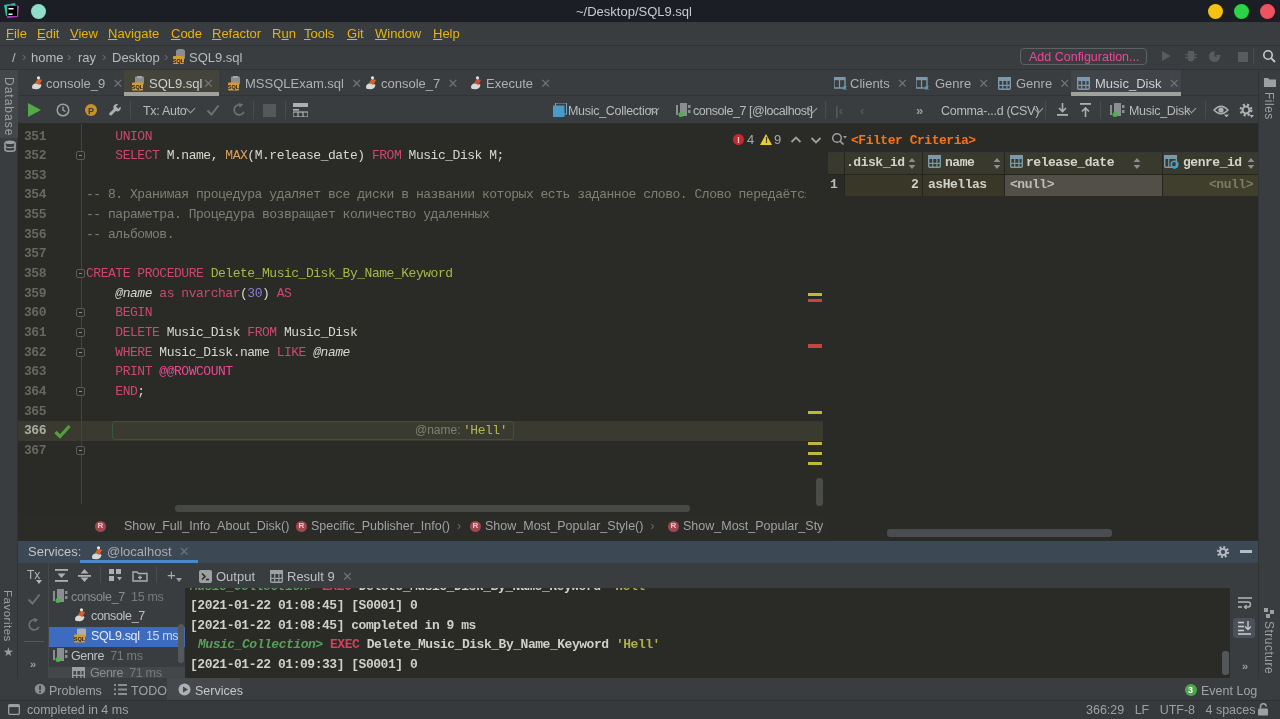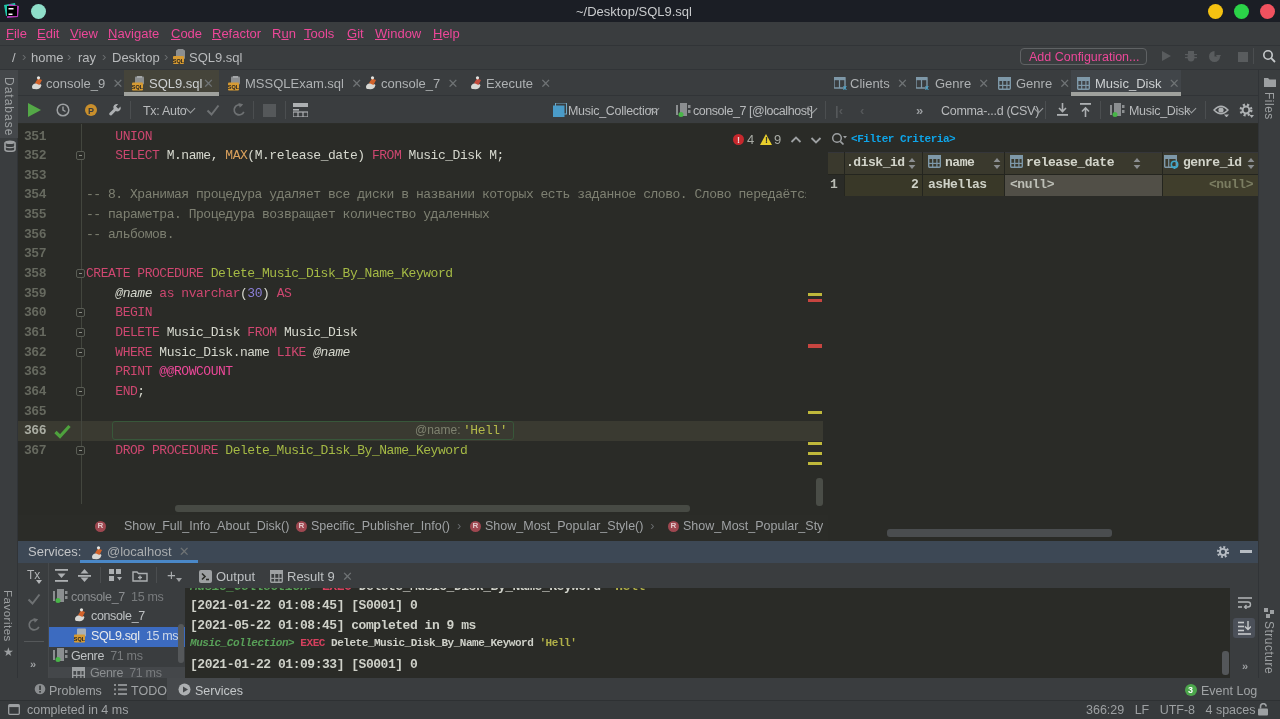--- a/index.html
+++ b/index.html
@@ -1,19 +1,19 @@
 <!DOCTYPE html>
 <html><head><meta charset="utf-8">
 <style>
 *{margin:0;padding:0;box-sizing:border-box}
 body{width:1280px;height:719px;overflow:hidden;background:#2A2B27;font-family:"Liberation Sans",sans-serif}
 #root{position:relative;width:1280px;height:719px;overflow:hidden}
 .abs{position:absolute}
 .mono{font-family:"Liberation Mono",monospace;font-weight:bold;letter-spacing:-0.47px;white-space:pre}
-.ui{color:#ec4899;font-size:13px}
+.ui{color:#eab308;font-size:13px}
 .k{color:#CE4770}.w{color:#D6D8CE}.g{color:#A5BA45}.c{color:#7E8072}.o{color:#D9A05C}.n{color:#8B7FD6}.s{color:#B3B94A}.it{font-style:italic}
 .cl{position:absolute;left:68px;height:20px;line-height:19.65px;font-family:"Liberation Mono",monospace;font-weight:normal;letter-spacing:-0.47px;white-space:pre;font-size:13px}
 .ln{position:absolute;left:0;width:28px;text-align:right;height:20px;line-height:19.65px;font-family:"Liberation Mono",monospace;font-weight:bold;letter-spacing:-0.47px;font-size:13px;color:#66695F}
 .fold{position:absolute;left:76px;width:9px;height:9px;border:1px solid #5A5D55;border-radius:2px;background:#2A2B27}
 .fold:after{content:"";position:absolute;left:2px;top:3px;width:3px;height:1px;background:#8a8d85}
 .vtext{writing-mode:vertical-rl;font-size:12px;color:#9DA0A2;letter-spacing:0.5px}
 .sep{position:absolute;width:1px;background:#4B4E50}
 .tri-d{display:inline-block;width:0;height:0;border-left:3.5px solid transparent;border-right:3.5px solid transparent;border-top:4px solid #9DA0A2}
 .chev{position:absolute;width:7px;height:7px;border-right:1.6px solid #9DA0A2;border-bottom:1.6px solid #9DA0A2;transform:rotate(45deg)}
 .x{color:#6F7375;font-size:13px}
@@ -299,21 +299,20 @@
 <div class="cl" style="top:100.7px"><span class="c">-- альбомов.</span></div>
 <div class="cl" style="top:140.0px"><span class="k">CREATE PROCEDURE</span><span class="g"> Delete_Music_Disk_By_Name_Keyword</span></div>
 <div class="cl" style="top:159.7px"><span class="w it">    @name</span><span class="k"> as nvarchar</span><span class="w">(</span><span class="n">30</span><span class="w">)</span><span class="k"> AS</span></div>
 <div class="cl" style="top:179.3px"><span class="k">    BEGIN</span></div>
 <div class="cl" style="top:218.6px"><span class="k">    WHERE</span><span class="w"> Music_Disk.name </span><span class="k">LIKE</span><span class="w it"> @name</span></div>
 <div class="cl" style="top:199.0px"><span class="k">    DELETE</span><span class="w"> Music_Disk </span><span class="k">FROM</span><span class="w"> Music_Disk</span></div>
 <div class="cl" style="top:238.3px"><span class="k">    PRINT</span><span style="color:#ec4899"> @@ROWCOUNT</span></div>
 <div class="cl" style="top:257.9px"><span class="k">    END</span><span class="w">;</span></div>
 <div class="abs" style="left:397px;top:299px;font-size:12px;color:#7E816F">@name:</div>
 <div class="cl" style="left:445px;top:297.2px"><span class="s">'Hell'</span></div>
-<div class="cl" style="top:316.9px"><span class="k">    DROP PROCEDURE</span><span class="g"> Delete_Music_Disk_By_Name_Keyword</span></div>
 </div>
 <div class="fold" style="top:151px"></div>
 <div class="fold" style="top:269px"></div>
 <div class="fold" style="top:308px"></div>
 <div class="fold" style="top:328px"></div>
 <div class="fold" style="top:347.5px"></div>
 <div class="fold" style="top:386.5px"></div>
 <div class="fold" style="top:445.5px"></div>
 <svg class="abs" style="left:53px;top:424px" width="19" height="15" viewBox="0 0 19 15">
       <path d="M2.5 8 L7 12.5 L16.5 2" fill="none" stroke="#4EA13D" stroke-width="3.2"></path>
@@ -356,21 +355,21 @@
 <div class="abs" style="left:668px;top:521px;width:11px;height:11px;border-radius:50%;background:#9E4750"></div>
 <div class="abs" style="left:670.5px;top:521px;font-size:8px;font-weight:bold;color:#E2C8CA">R</div>
 <div class="abs" style="left:683px;top:519px;font-size:12.5px;color:#9FA2A4;width:140px;overflow:hidden;white-space:nowrap">Show_Most_Popular_Sty</div>
 
 <div class="abs" style="left:828px;top:124px;width:430px;height:417px;background:#2A2B27"></div>
 <svg class="abs" style="left:831px;top:132px" width="16" height="15" viewBox="0 0 16 15">
       <circle cx="6" cy="6" r="4.3" fill="none" stroke="#9DA0A2" stroke-width="1.5"></circle>
       <line x1="9.3" y1="9.3" x2="12.5" y2="12.5" stroke="#9DA0A2" stroke-width="1.7"></line>
       <polygon points="12,4 16,4 14,6.5" fill="#9DA0A2"></polygon>
     </svg>
-<div class="abs mono" style="left:851px;top:133px;font-size:11px;color:#0ea5e9">&lt;Filter Criteria&gt;</div>
+<div class="abs mono" style="left:851px;top:133px;font-size:13px;color:#f97316">&lt;Filter Criteria&gt;</div>
 <div class="abs" style="left:828px;top:152px;width:430px;height:23px;background:#3A392D;border-top:1px solid #35363A;border-bottom:1px solid #24251F"></div>
 <div class="abs" style="left:844px;top:175px;width:78px;height:21px;background:#393828"></div>
 <div class="abs" style="left:922px;top:175px;width:82px;height:21px;background:#393828"></div>
 <div class="abs" style="left:1004px;top:175px;width:158px;height:21px;background:#514F47"></div>
 <div class="abs" style="left:1162px;top:175px;width:96px;height:21px;background:#403E2C"></div>
 <div class="abs mono" style="left:830px;top:177px;font-size:13px;color:#B9BCB4">1</div>
 <div class="abs mono" style="left:846px;top:154.5px;font-size:13px;color:#D2D4CA">.disk_id</div>
 <svg class="abs" style="left:908px;top:158px" width="8" height="11" viewBox="0 0 8 11">
       <polygon points="4,0 7.4,4 0.6,4" fill="#8B8E90"></polygon>
       <polygon points="4,11 7.4,7 0.6,7" fill="#8B8E90"></polygon>
@@ -531,22 +530,22 @@
       <rect x="0" y="0" width="13" height="4" fill="#9DA0A2"></rect>
       <line x1="4.7" y1="4" x2="4.7" y2="13" stroke="#9DA0A2" stroke-width="1.2"></line>
       <line x1="8.9" y1="4" x2="8.9" y2="13" stroke="#9DA0A2" stroke-width="1.2"></line>
       <line x1="1" y1="8.4" x2="12" y2="8.4" stroke="#9DA0A2" stroke-width="1.2"></line>
     </svg>
 <div class="abs ui" style="left:287px;top:569px;color:#BDC0C2">Result 9&nbsp;&nbsp;<span class="x">✕</span></div>
 
 <div class="abs" style="left:185px;top:588px;width:1045px;height:90px;background:#2A2B27;overflow:hidden">
 <div class="mono abs" style="left:5px;top:-9.4px;font-size:13px"><span style="color:#58A058;font-style:italic">Music_Collection&gt;</span><span style="color:#D6405E"> EXEC</span><span style="color:#CFD1C9"> Delete_Music_Disk_By_Name_Keyword</span><span style="color:#B0AF48"> 'Hell'</span></div>
 <div class="mono abs" style="left:5px;top:10.2px;font-size:13px;color:#CFD1C9">[2021-01-22 01:08:45] [S0001] 0</div>
-<div class="mono abs" style="left:5px;top:29.8px;font-size:13px;color:#CFD1C9">[2021-05-22 01:08:45] completed in 9 ms</div>
-<div class="mono abs" style="left:5px;top:49.4px;font-size:11px"><span style="color:#58A058;font-style:italic">Music_Collection&gt;</span><span style="color:#D6405E"> EXEC</span><span style="color:#CFD1C9"> Delete_Music_Disk_By_Name_Keyword</span><span style="color:#B0AF48"> 'Hell'</span></div>
+<div class="mono abs" style="left:5px;top:29.8px;font-size:13px;color:#CFD1C9">[2021-01-22 01:08:45] completed in 9 ms</div>
+<div class="mono abs" style="left:13px;top:49.4px;font-size:13px"><span style="color:#58A058;font-style:italic">Music_Collection&gt;</span><span style="color:#D6405E"> EXEC</span><span style="color:#CFD1C9"> Delete_Music_Disk_By_Name_Keyword</span><span style="color:#B0AF48"> 'Hell'</span></div>
 <div class="mono abs" style="left:5px;top:69px;font-size:13px;color:#CFD1C9">[2021-01-22 01:09:33] [S0001] 0</div>
 </div>
 
 <svg class="abs" style="left:1238px;top:597px" width="14" height="12" viewBox="0 0 14 12">
       <line x1="0" y1="1" x2="14" y2="1" stroke="#ADB0B2" stroke-width="1.6"></line>
       <line x1="0" y1="5" x2="10" y2="5" stroke="#ADB0B2" stroke-width="1.6"></line>
       <path d="M10 5 a2.5 2.5 0 0 1 0 5 H7 M8.5 8 L6.5 10 L8.5 12" fill="none" stroke="#ADB0B2" stroke-width="1.4"></path>
       <line x1="0" y1="10" x2="4" y2="10" stroke="#ADB0B2" stroke-width="1.6"></line>
     </svg>
 <div class="abs" style="left:1233px;top:618px;width:22px;height:20px;background:#4B5059;border-radius:3px"></div>

